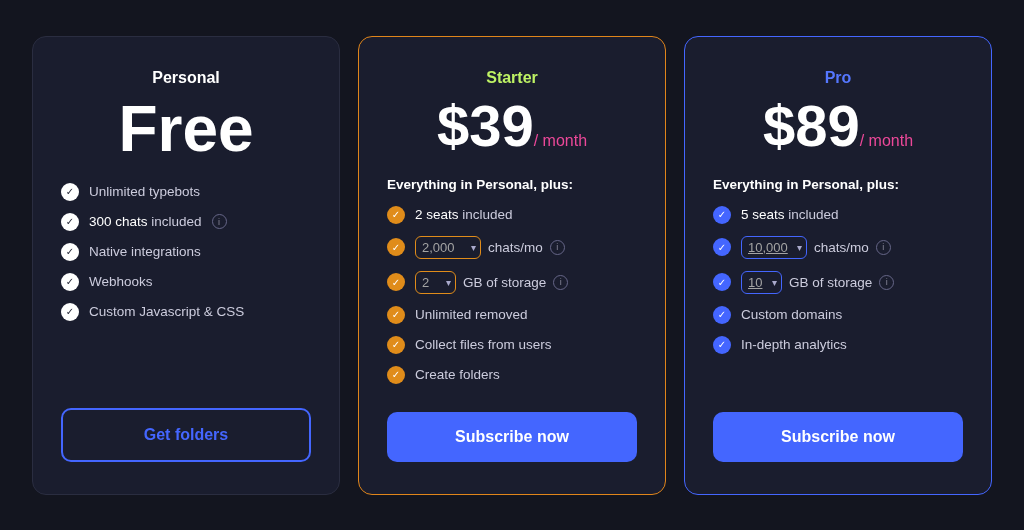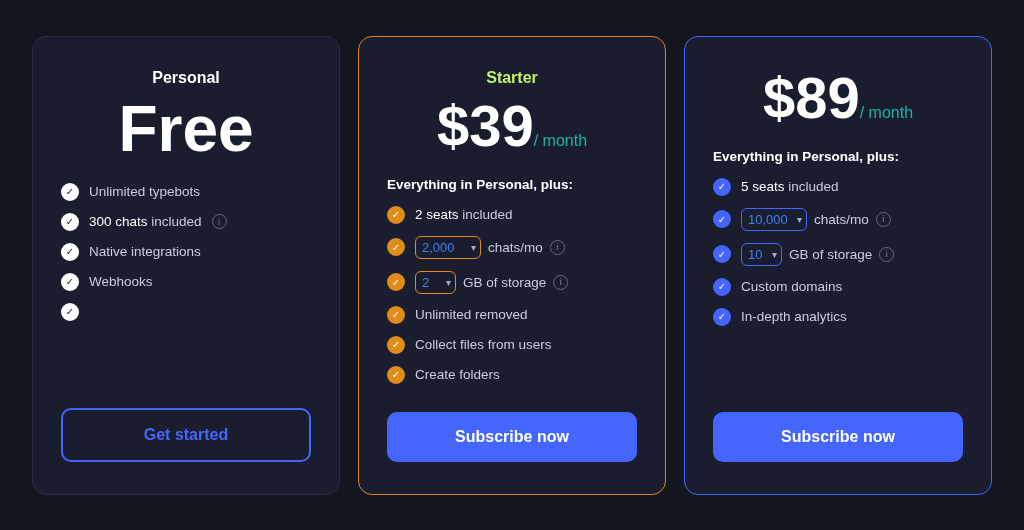--- a/index.html
+++ b/index.html
@@ -58,21 +58,21 @@
       font-size: 58px;
       font-weight: 800;
       color: #ffffff;
       line-height: 1;
     }
     .price-amount.free {
       font-size: 64px;
     }
     .price-period {
       font-size: 16px;
-      color: #14b8a6;
+      color: #ec4899;
       font-weight: 400;
     }
     .plan-subtitle {
       font-size: 13.5px;
       font-weight: 700;
       color: #ffffff;
       margin-bottom: 14px;
     }
     .features-list {
       list-style: none;
@@ -117,31 +117,32 @@
     }
     .feature-row {
       display: flex;
       align-items: center;
       gap: 7px;
     }
     .dropdown-select {
       background: #1a1d2e;
       border: 1.5px solid #e08c1a;
       border-radius: 6px;
-      color: #3b82f6;
+      color: #a3a3a3;
       font-size: 13px;
       padding: 3px 6px;
       cursor: pointer;
       appearance: none;
       -webkit-appearance: none;
       padding-right: 18px;
       position: relative;
     }
     .dropdown-select.blue-border {
       border-color: #4466ff;
+      text-decoration: underline;
     }
     .select-wrapper {
       position: relative;
       display: inline-block;
     }
     .select-wrapper::after {
       content: '▾';
       position: absolute;
       right: 5px;
       top: 50%;
@@ -204,23 +205,24 @@
         <li class="feature-item">
           <span class="check-icon white">✓</span>
           <span class="feature-text">Native integrations</span>
         </li>
         <li class="feature-item">
           <span class="check-icon white">✓</span>
           <span class="feature-text">Webhooks</span>
         </li>
         <li class="feature-item">
           <span class="check-icon white">✓</span>
+          <span class="feature-text">Custom Javascript &amp; CSS</span>
         </li>
       </ul>
-      <button class="btn btn-outline">Get started</button>
+      <button class="btn btn-outline">Get folders</button>
     </div>
     <div class="plan-card starter">
       <div class="plan-name starter">Starter</div>
       <div class="plan-price"><span class="price-amount">$39</span><span class="price-period">/ month</span></div>
       <div class="plan-subtitle">Everything in Personal, plus:</div>
       <ul class="features-list">
         <li class="feature-item">
           <span class="check-icon orange">✓</span>
           <span class="feature-text"><strong>2 seats</strong> included</span>
         </li>
@@ -249,20 +251,21 @@
           <span class="feature-text">Collect files from users</span>
         </li>
         <li class="feature-item">
           <span class="check-icon orange">✓</span>
           <span class="feature-text">Create folders</span>
         </li>
       </ul>
       <button class="btn btn-primary">Subscribe now</button>
     </div>
     <div class="plan-card pro">
+      <div class="plan-name pro">Pro</div>
       <div class="plan-price"><span class="price-amount">$89</span><span class="price-period">/ month</span></div>
       <div class="plan-subtitle">Everything in Personal, plus:</div>
       <ul class="features-list">
         <li class="feature-item">
           <span class="check-icon blue">✓</span>
           <span class="feature-text"><strong>5 seats</strong> included</span>
         </li>
         <li class="feature-item">
           <span class="check-icon blue">✓</span>
           <span class="feature-row">

